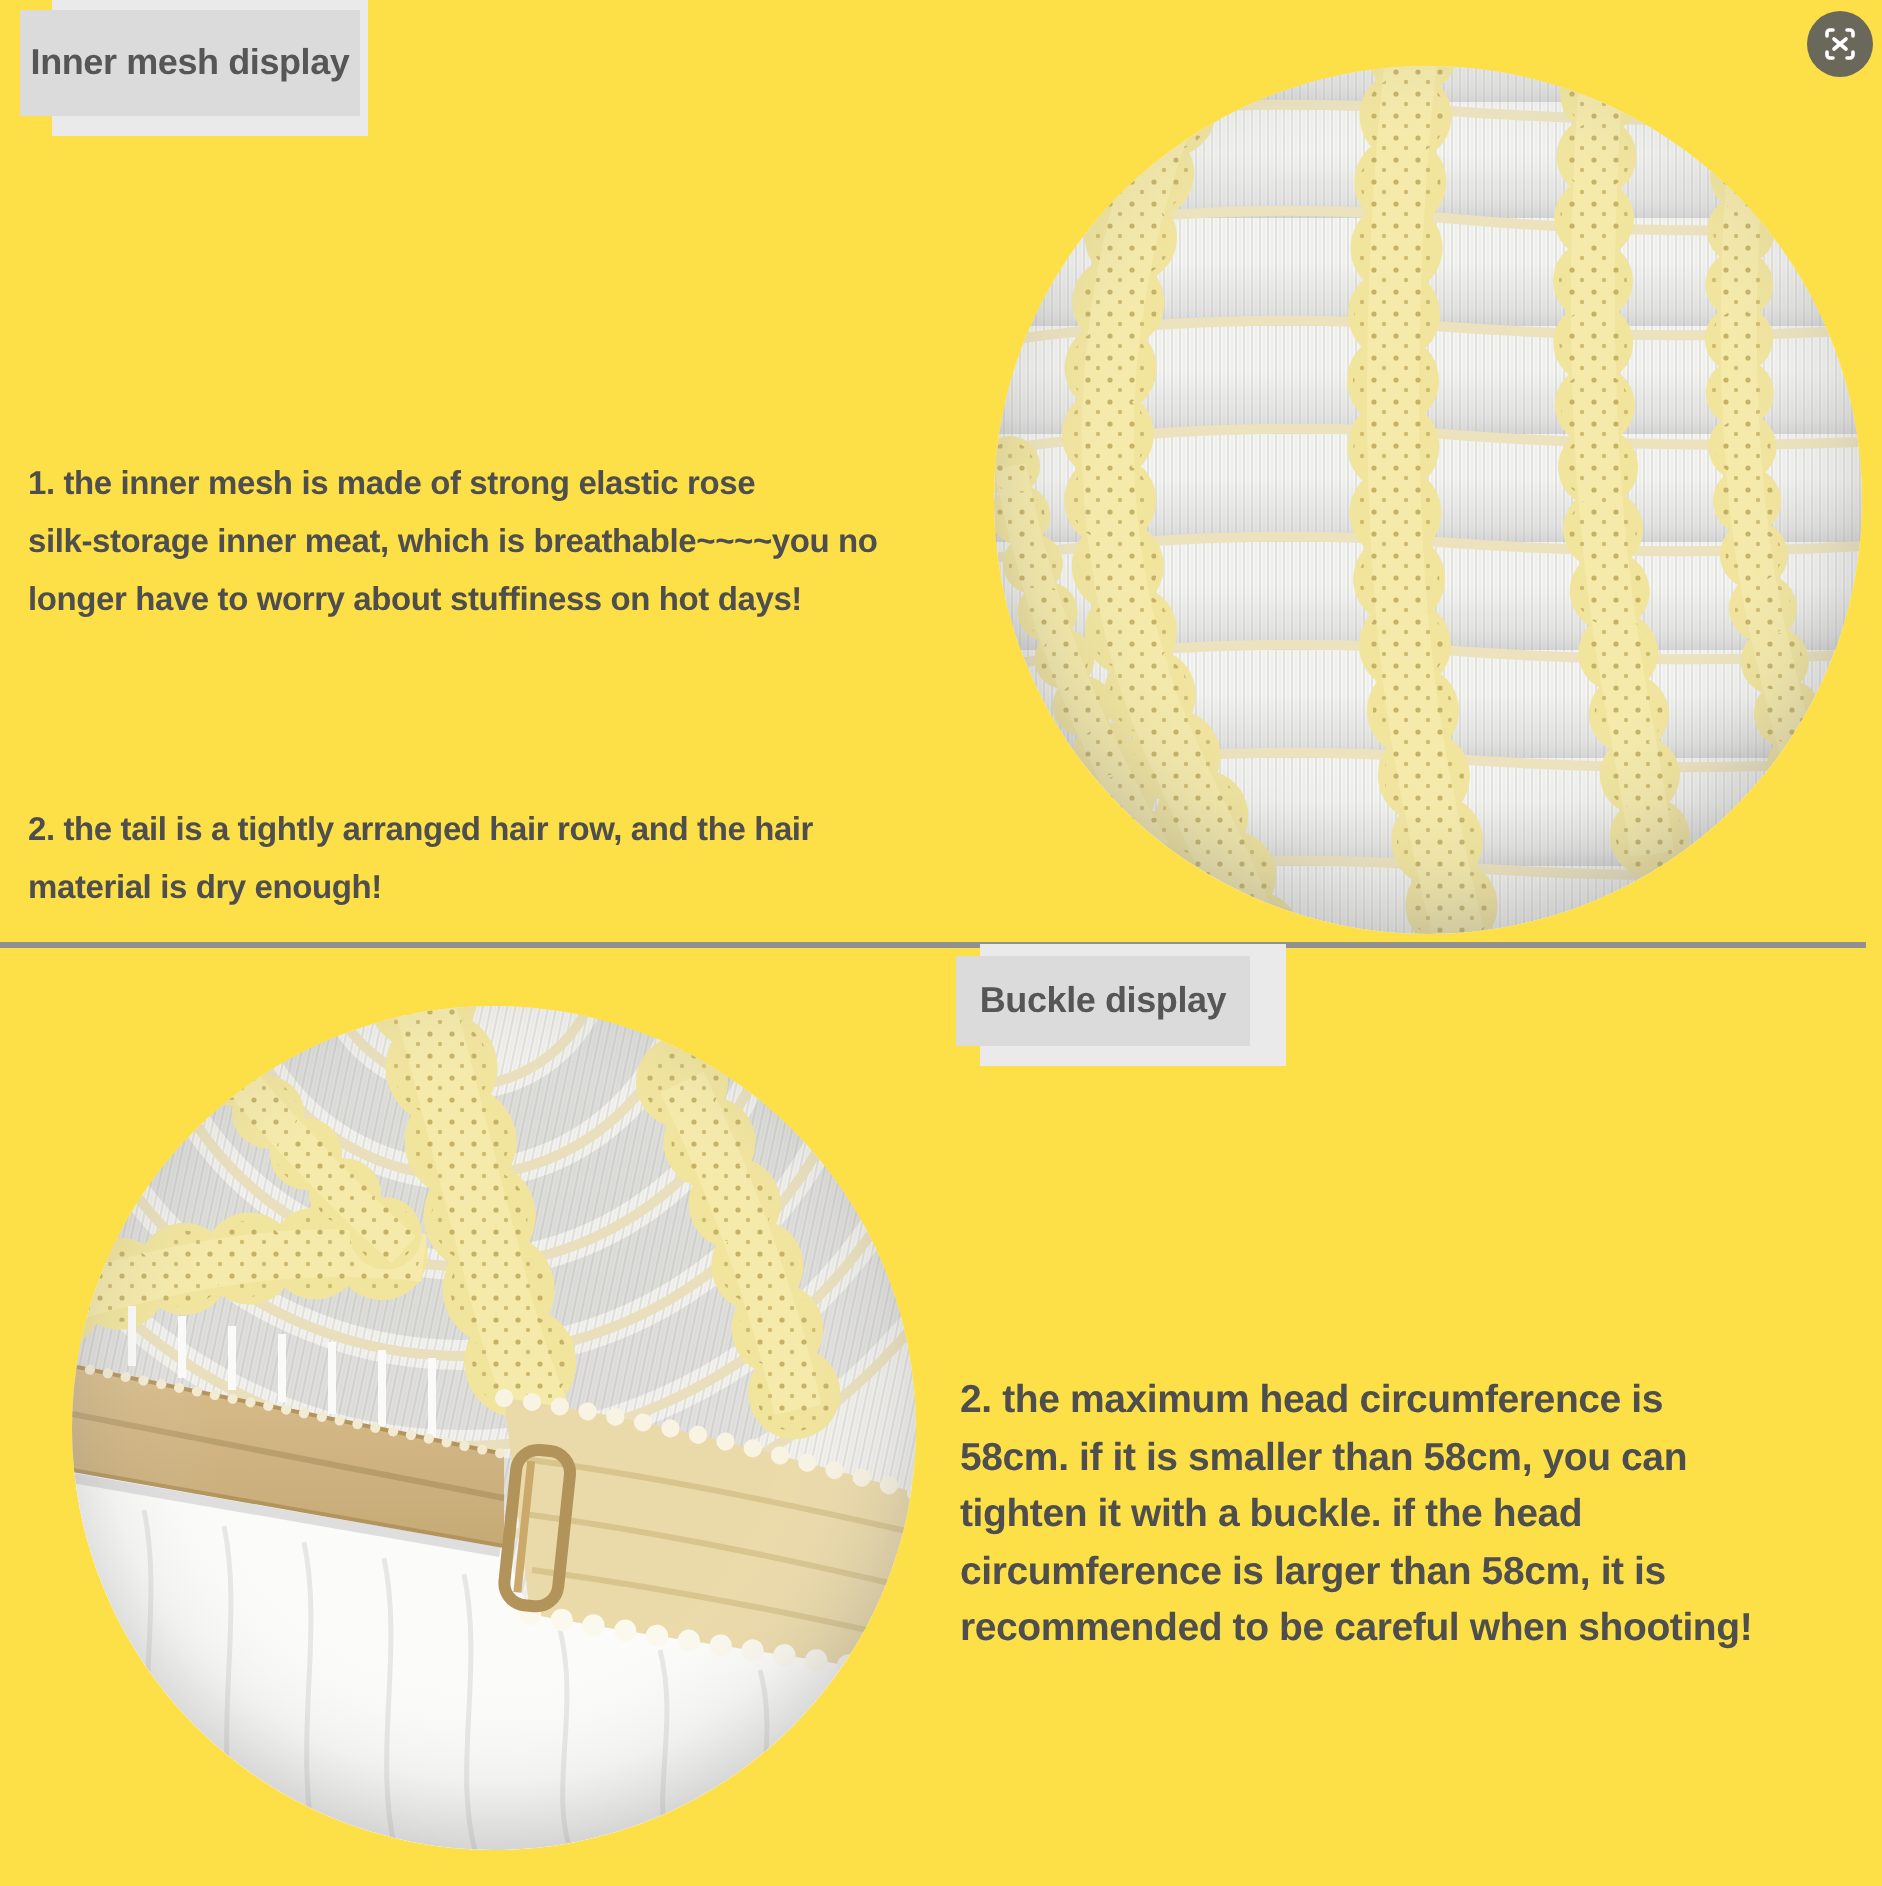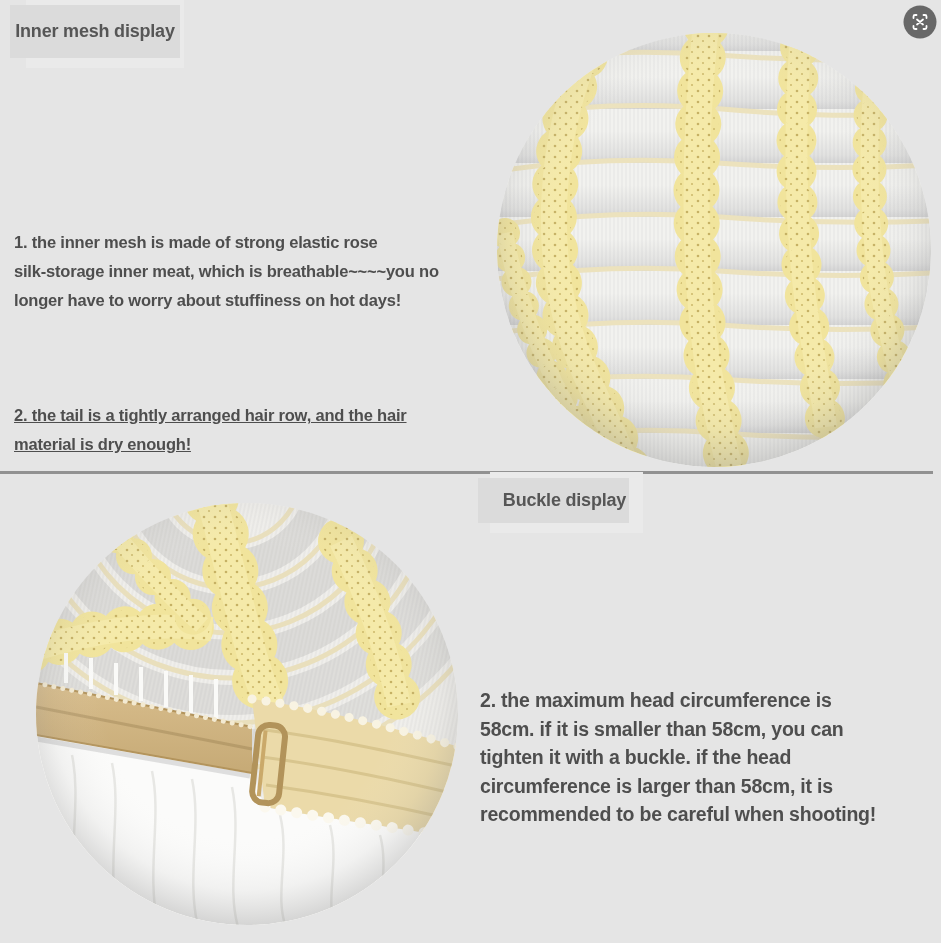--- a/index.html
+++ b/index.html
@@ -1,31 +1,31 @@
 <!DOCTYPE html>
 <html><head>
 <meta charset="utf-8">
 <style>
   html,body{margin:0;padding:0;background:#ffffff;}
-  .page{position:relative;width:941px;height:943px;background:#e5e5e5;overflow:hidden;
+  .page{position:relative;width:941px;height:943px;background:#fde047;overflow:hidden;
         font-family:"Liberation Sans",sans-serif;}
   
   .label-back{position:absolute;background:#eaeaea;}
   .label{position:absolute;background:#dbdbdb;color:#565656;font-weight:700;font-size:18px;
          display:flex;align-items:center;justify-content:center;white-space:nowrap;letter-spacing:-0.2px;}
   .mesh-label-back{left:26px;top:0;width:158px;height:68px;}
   .mesh-label{left:10px;top:5px;width:170px;height:53px;}
   .buckle-label-back{left:490px;top:472px;width:153px;height:61px;}
-  .buckle-label{left:478px;top:478px;width:129px;height:45px;padding-left:22px;}
+  .buckle-label{left:478px;top:478px;width:147px;height:45px;}
   
   .notes{position:absolute;color:#4e4e4e;font-weight:700;white-space:pre;letter-spacing:-0.2px;}
   .notes p{margin:0;}
   .text-mesh{left:14px;top:170px;font-size:16.5px;line-height:29px;}
   .text-mesh p:nth-child(1){margin-bottom:28px;}
-  .text-mesh p:nth-child(2){margin-bottom:16px;text-decoration:underline;}
+  .text-mesh p:nth-child(2){margin-bottom:16px;}
   .text-buckle{left:480px;top:629px;font-size:19.5px;line-height:28.5px;}
   .text-buckle p:nth-child(1){margin-bottom:14px;}
   
   .photo{position:absolute;}
   .photo svg{display:block;}
   .photo-mesh{left:497px;top:33px;width:434px;height:434px;}
   .photo-buckle{left:36px;top:503px;width:422px;height:422px;}
   .divider{position:absolute;left:0;top:471px;width:933px;height:3px;background:#919191;}
   .img-search-btn{position:absolute;left:903px;top:5px;width:34px;height:34px;border:none;padding:0;
                   background:transparent;cursor:pointer;}

